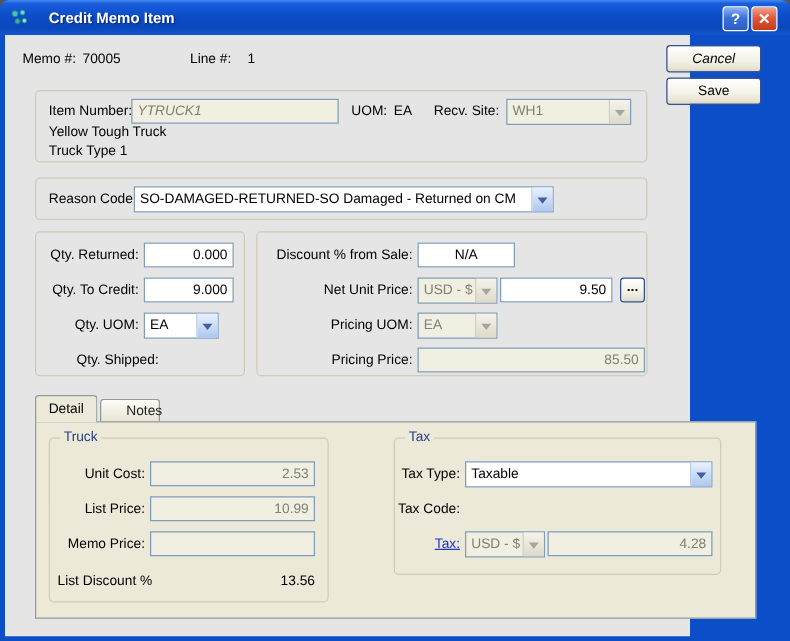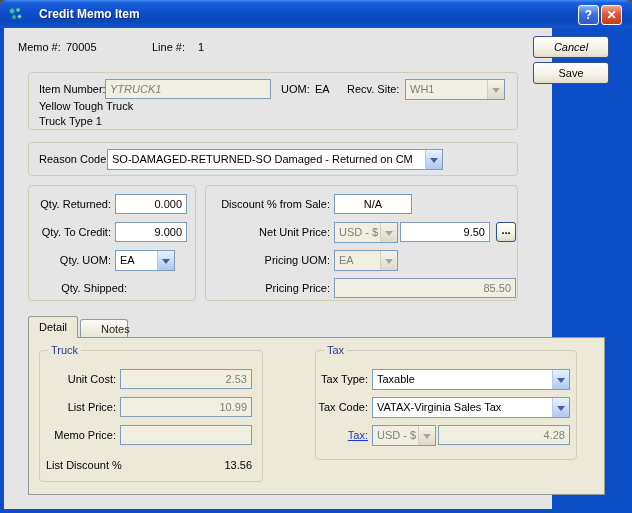--- a/index.html
+++ b/index.html
@@ -186,24 +186,20 @@
       </div>
 
       <div class="groupbox" style="left:240px; top:12px; width:262px; height:110px;margin-left:46px;">
         <div class="gb-title">Tax</div>
         <div class="lbl r" style="left:0; top:22px; width:52px;">Tax Type:</div>
         <div class="combo" style="left:56px; top:18px; width:198px;">
           <span class="txt">Taxable</span>
           <span class="arr"></span>
         </div>
         <div class="lbl r" style="left:0; top:50px; width:52px;">Tax Code:</div>
-        <div class="combo" style="left:56px; top:46px; width:198px;">
-          <span class="txt">VATAX-Virginia Sales Tax</span>
-          <span class="arr"></span>
-        </div>
         <div class="lbl r link" style="left:0; top:78px; width:52px;">Tax:</div>
         <div class="combo dis" style="left:56px; top:74px; width:64px;">
           <span class="txt">USD - $</span>
           <span class="arr"></span>
         </div>
         <div class="fld dis right" style="left:122px; top:74px; width:132px;">4.28</div>
       </div>
 
     </div>
 

